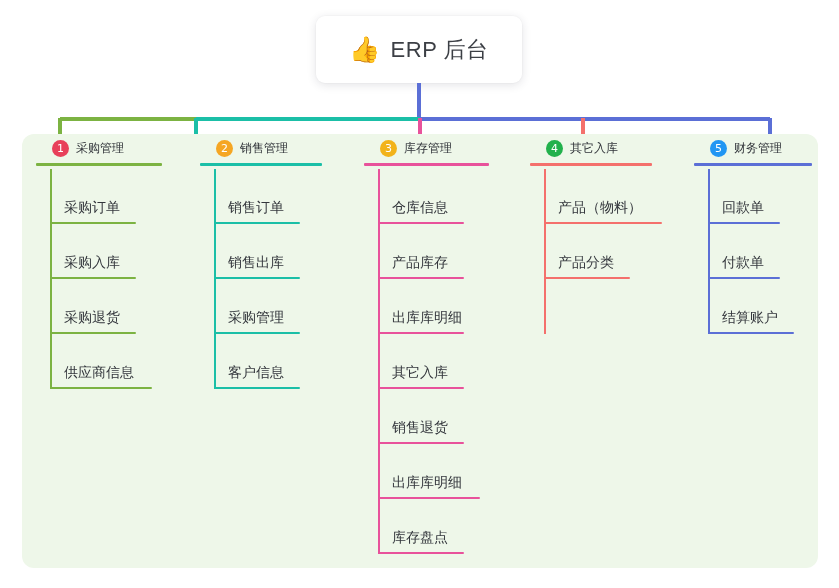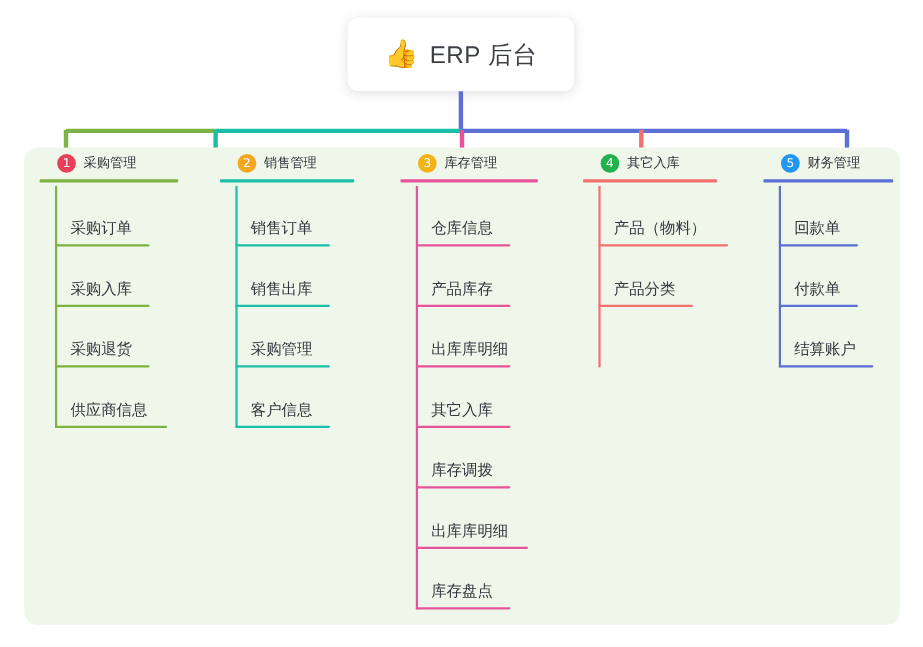--- a/index.html
+++ b/index.html
@@ -177,21 +177,21 @@
             </div>
             <div class="item">
               <span class="item-label">出库库明细</span>
               <span class="item-rule" style="width: 86px; background: rgb(232, 82, 155);"></span>
             </div>
             <div class="item">
               <span class="item-label">其它入库</span>
               <span class="item-rule" style="width: 86px; background: rgb(232, 82, 155);"></span>
             </div>
             <div class="item">
-              <span class="item-label">库存调拨</span>
+              <span class="item-label">销售退货</span>
               <span class="item-rule" style="width: 86px; background: rgb(232, 82, 155);"></span>
             </div>
             <div class="item">
               <span class="item-label">出库库明细</span>
               <span class="item-rule" style="width: 102px; background: rgb(232, 82, 155);"></span>
             </div>
             <div class="item">
               <span class="item-label">库存盘点</span>
               <span class="item-rule" style="width: 86px; background: rgb(232, 82, 155);"></span>
             </div>

